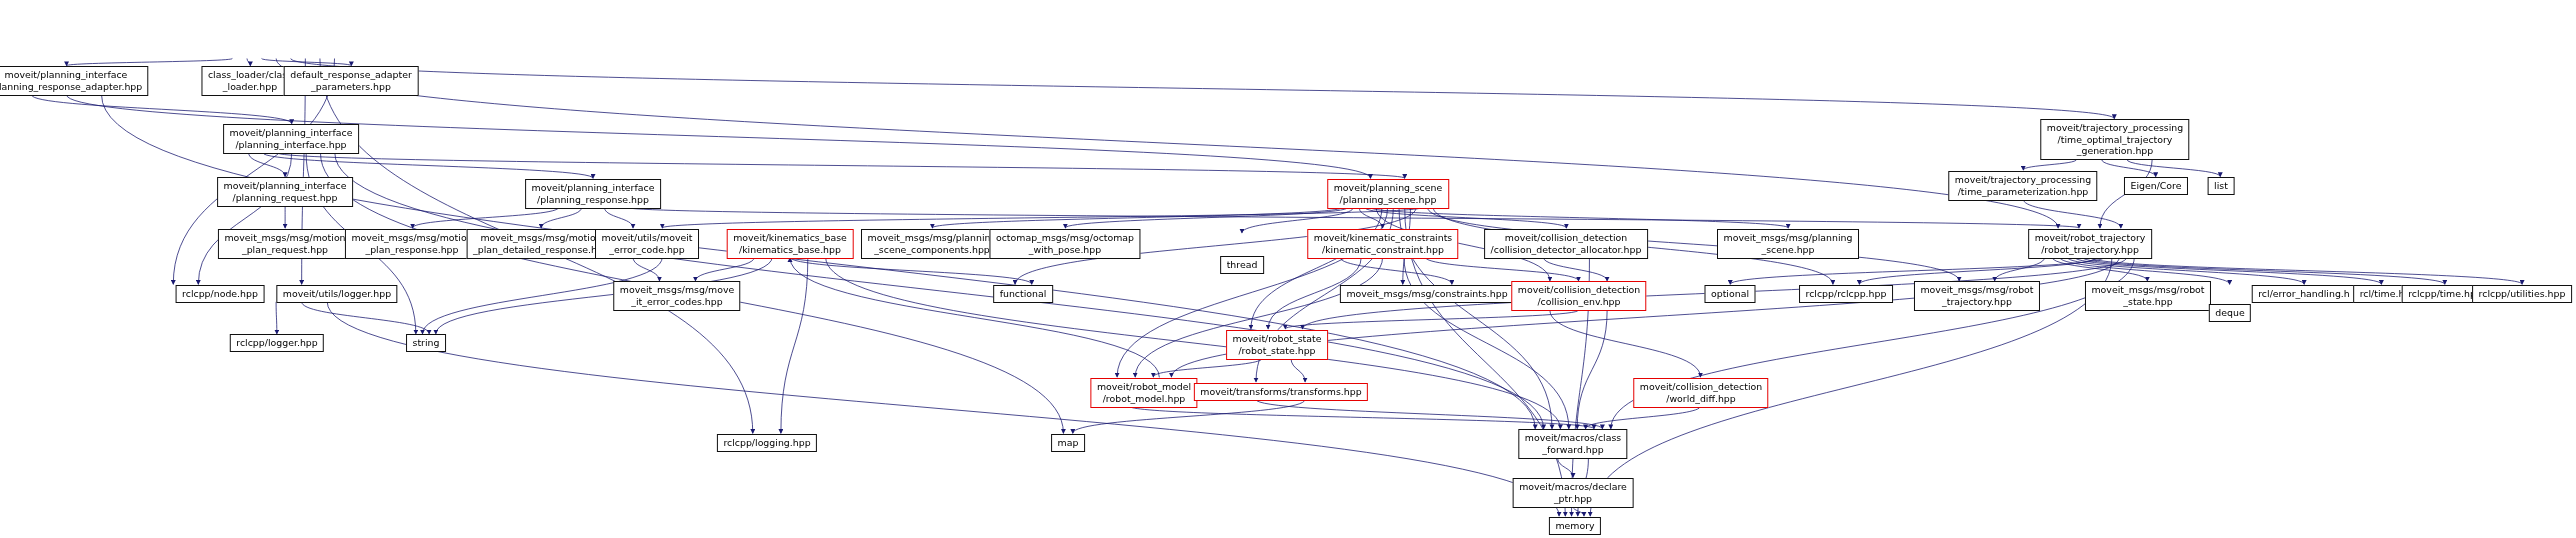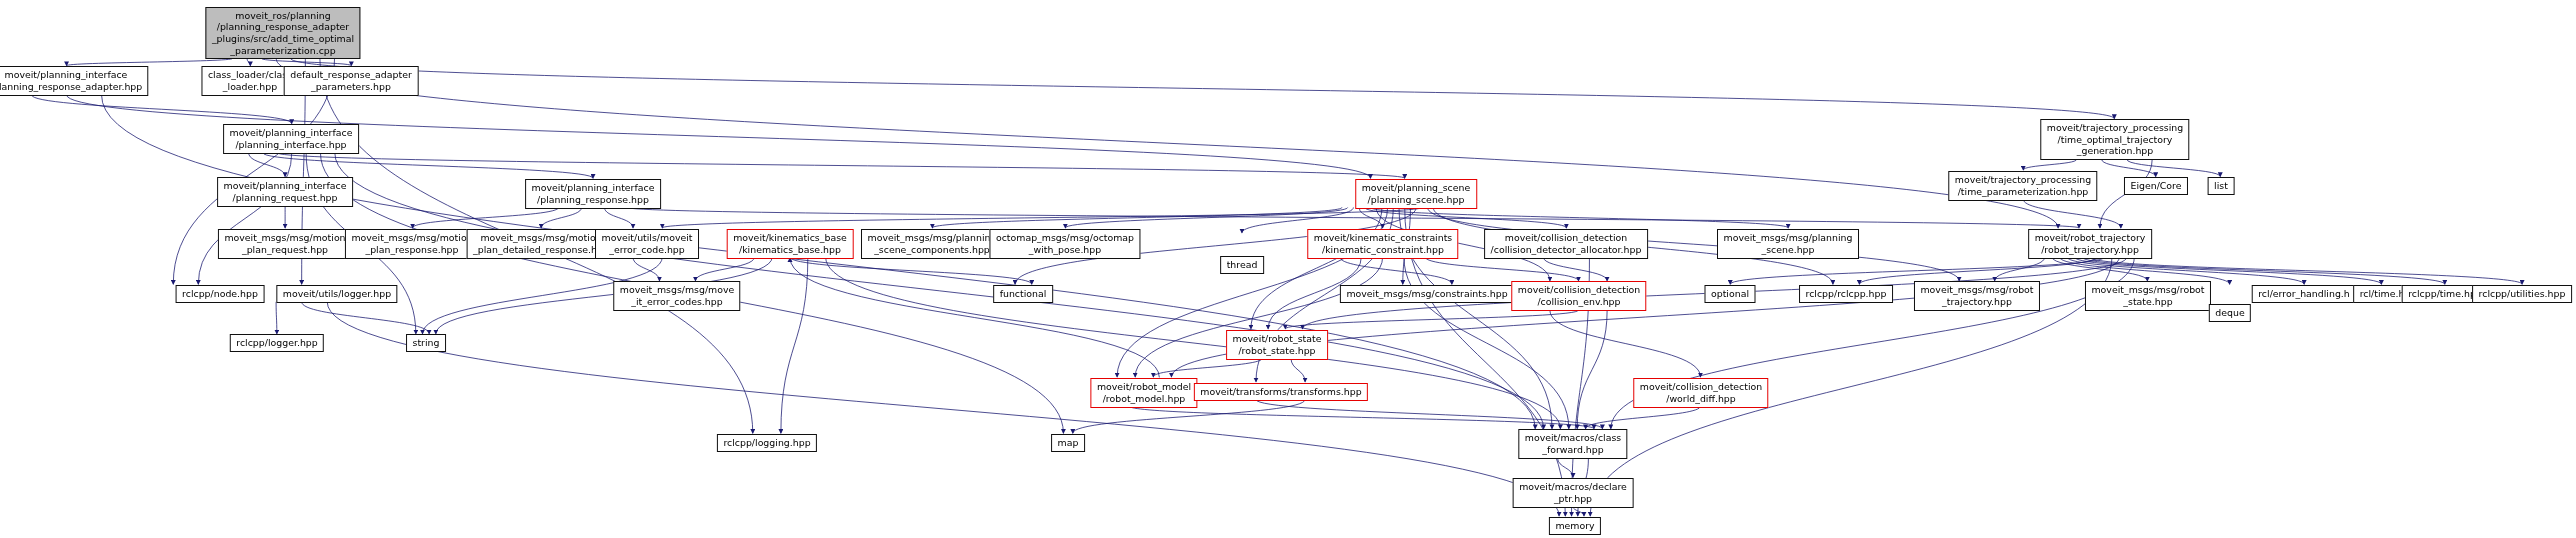--- a/index.html
+++ b/index.html
@@ -126,26 +126,20 @@
       <path d="M 3826.6178571428572 466 C 3826.6178571428572 700.5, 2881.2321428571427 700.5, 2881.2321428571427 935" class="edge" stroke="#191970" marker-end="url(#arrowhead)"></path>
       <path d="M 3840.157142857143 466 C 3840.157142857143 574.5, 2122.215 574.5, 2122.215 683" class="edge" stroke="#191970" marker-end="url(#arrowhead)"></path>
       <path d="M 3853.6964285714284 466 C 3853.6964285714284 531, 2359.665 531, 2359.665 596" class="edge" stroke="#191970" marker-end="url(#arrowhead)"></path>
       <path d="M 3867.2357142857145 466 C 3867.2357142857145 621.5, 2918.5022727272726 621.5, 2918.5022727272726 777" class="edge" stroke="#191970" marker-end="url(#arrowhead)"></path>
       <path d="M 3762.405 289 C 3762.405 298.5, 3666 298.5, 3666 308" class="edge" stroke="#191970" marker-end="url(#arrowhead)"></path>
       <path d="M 3808.135 289 C 3808.135 304.5, 3906 304.5, 3906 320" class="edge" stroke="#191970" marker-end="url(#arrowhead)"></path>
       <path d="M 3853.865 289 C 3853.865 304.5, 4023 304.5, 4023 320" class="edge" stroke="#191970" marker-end="url(#arrowhead)"></path>
       <path d="M 3899.595 289 C 3899.595 351, 3804.955 351, 3804.955 413" class="edge" stroke="#191970" marker-end="url(#arrowhead)"></path>
       <path d="M 3666 361 C 3666 387, 3842.865 387, 3842.865 413" class="edge" stroke="#191970" marker-end="url(#arrowhead)"></path>
     </svg>
-<div class="node root" style="left: 283px; top: 6.6px;">
-      <div class="nline">moveit_ros/planning</div>
-      <div class="nline">/planning_response_adapter</div>
-      <div class="nline">_plugins/src/add_time_optimal</div>
-      <div class="nline">_parameterization.cpp</div>
-    </div>
     <div class="node" style="left: 66px; top: 66px;">
       <div class="nline">moveit/planning_interface</div>
       <div class="nline">/planning_response_adapter.hpp</div>
     </div>
     <div class="node" style="left: 250px; top: 66px;">
       <div class="nline">class_loader/class</div>
       <div class="nline">_loader.hpp</div>
     </div>
     <div class="node" style="left: 351px; top: 66px;">
       <div class="nline">default_response_adapter</div>
@@ -171,21 +165,21 @@
     <div class="node" style="left: 2156px; top: 177px;">
       <div class="nline">Eigen/Core</div>
     </div>
     <div class="node" style="left: 2221px; top: 177px;">
       <div class="nline">list</div>
     </div>
     <div class="node" style="left: 593px; top: 179px;">
       <div class="nline">moveit/planning_interface</div>
       <div class="nline">/planning_response.hpp</div>
     </div>
-    <div class="node truncated" style="left: 1388px; top: 179px; margin-left: 28px;">
+    <div class="node truncated" style="left: 1388px; top: 179px;">
       <div class="nline">moveit/planning_scene</div>
       <div class="nline">/planning_scene.hpp</div>
     </div>
     <div class="node" style="left: 285px; top: 229px;">
       <div class="nline">moveit_msgs/msg/motion</div>
       <div class="nline">_plan_request.hpp</div>
     </div>
     <div class="node" style="left: 412px; top: 229px;">
       <div class="nline">moveit_msgs/msg/motion</div>
       <div class="nline">_plan_response.hpp</div>

